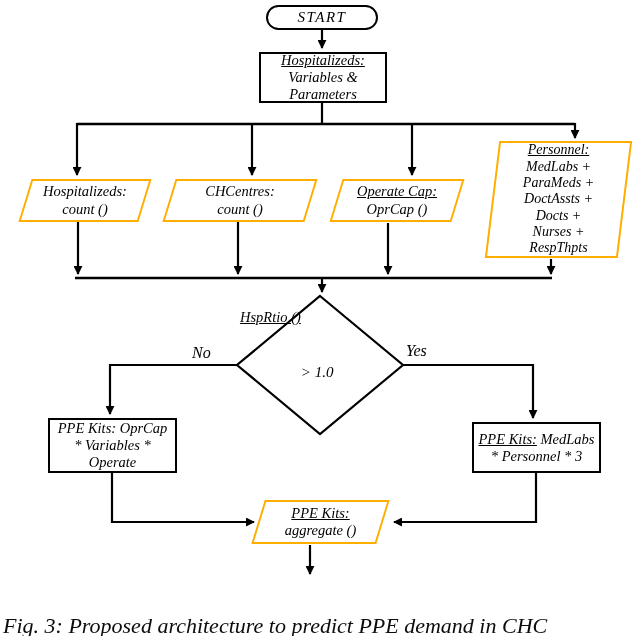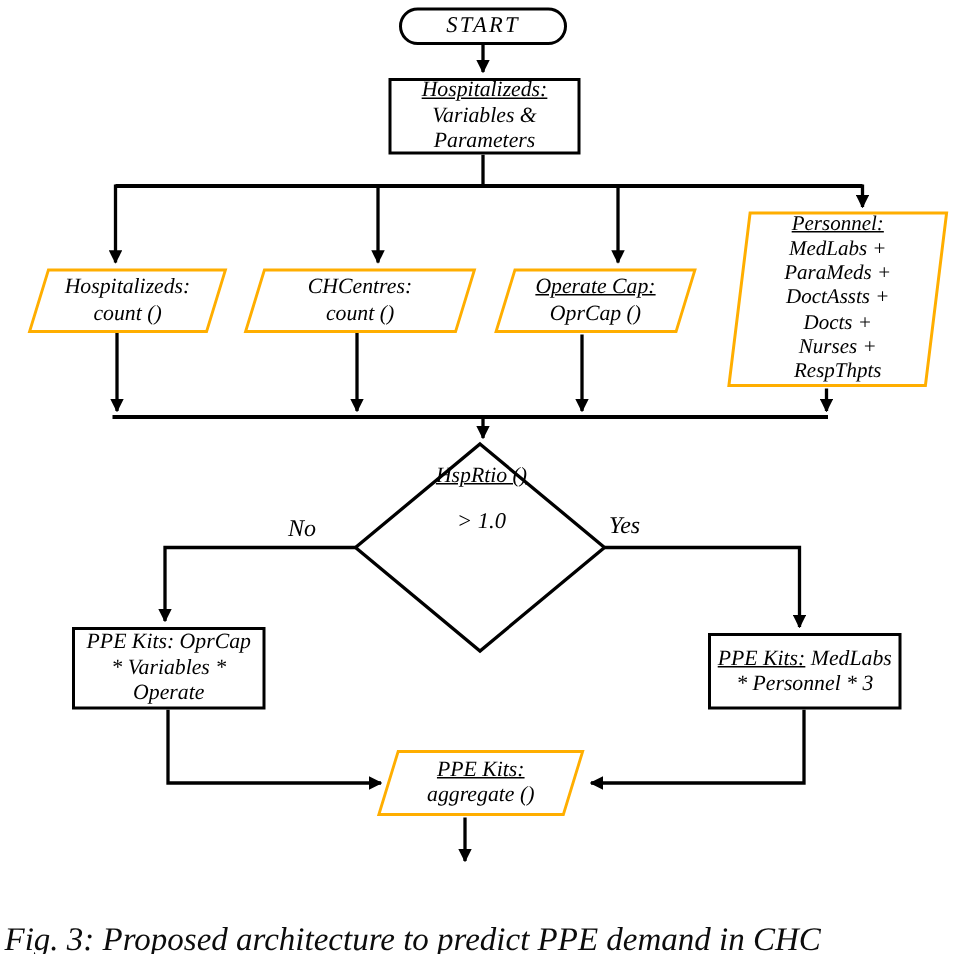--- a/index.html
+++ b/index.html
@@ -23,21 +23,21 @@
   .pg .in { position:absolute; inset:0; transform:skewX(17deg);
             display:flex; flex-direction:column; align-items:center; justify-content:center;
             text-align:center; font-size:14.5px; line-height:1.18; }
   .pg7 .in { transform:skewX(7deg); font-size:14px; line-height:1.17; }
 
   .u { text-decoration:underline; }
 
   .branchlabel { position:absolute; font-size:16px; }
 
   .dtext { position:absolute; left:240px; top:309px; width:162px; height:112px;
-           display:flex; flex-direction:column; align-items:center; font-size:14.5px; }
+           display:flex; flex-direction:row; font-size:14.5px; }
   .frac-row { display:flex; align-items:center; margin-top:4px; gap:7px; }
   .frac { display:flex; flex-direction:column; align-items:center; }
   .frac .den { border-top:1.6px solid var(--ink); padding-top:1px; }
   .cmp { font-size:15px; padding-top:10px; }
 
   .caption { position:absolute; left:3px; top:613px; width:640px; font-size:22px;
              white-space:nowrap; color:#0c0c0c; }
 </style>
 </head>
 <body>

